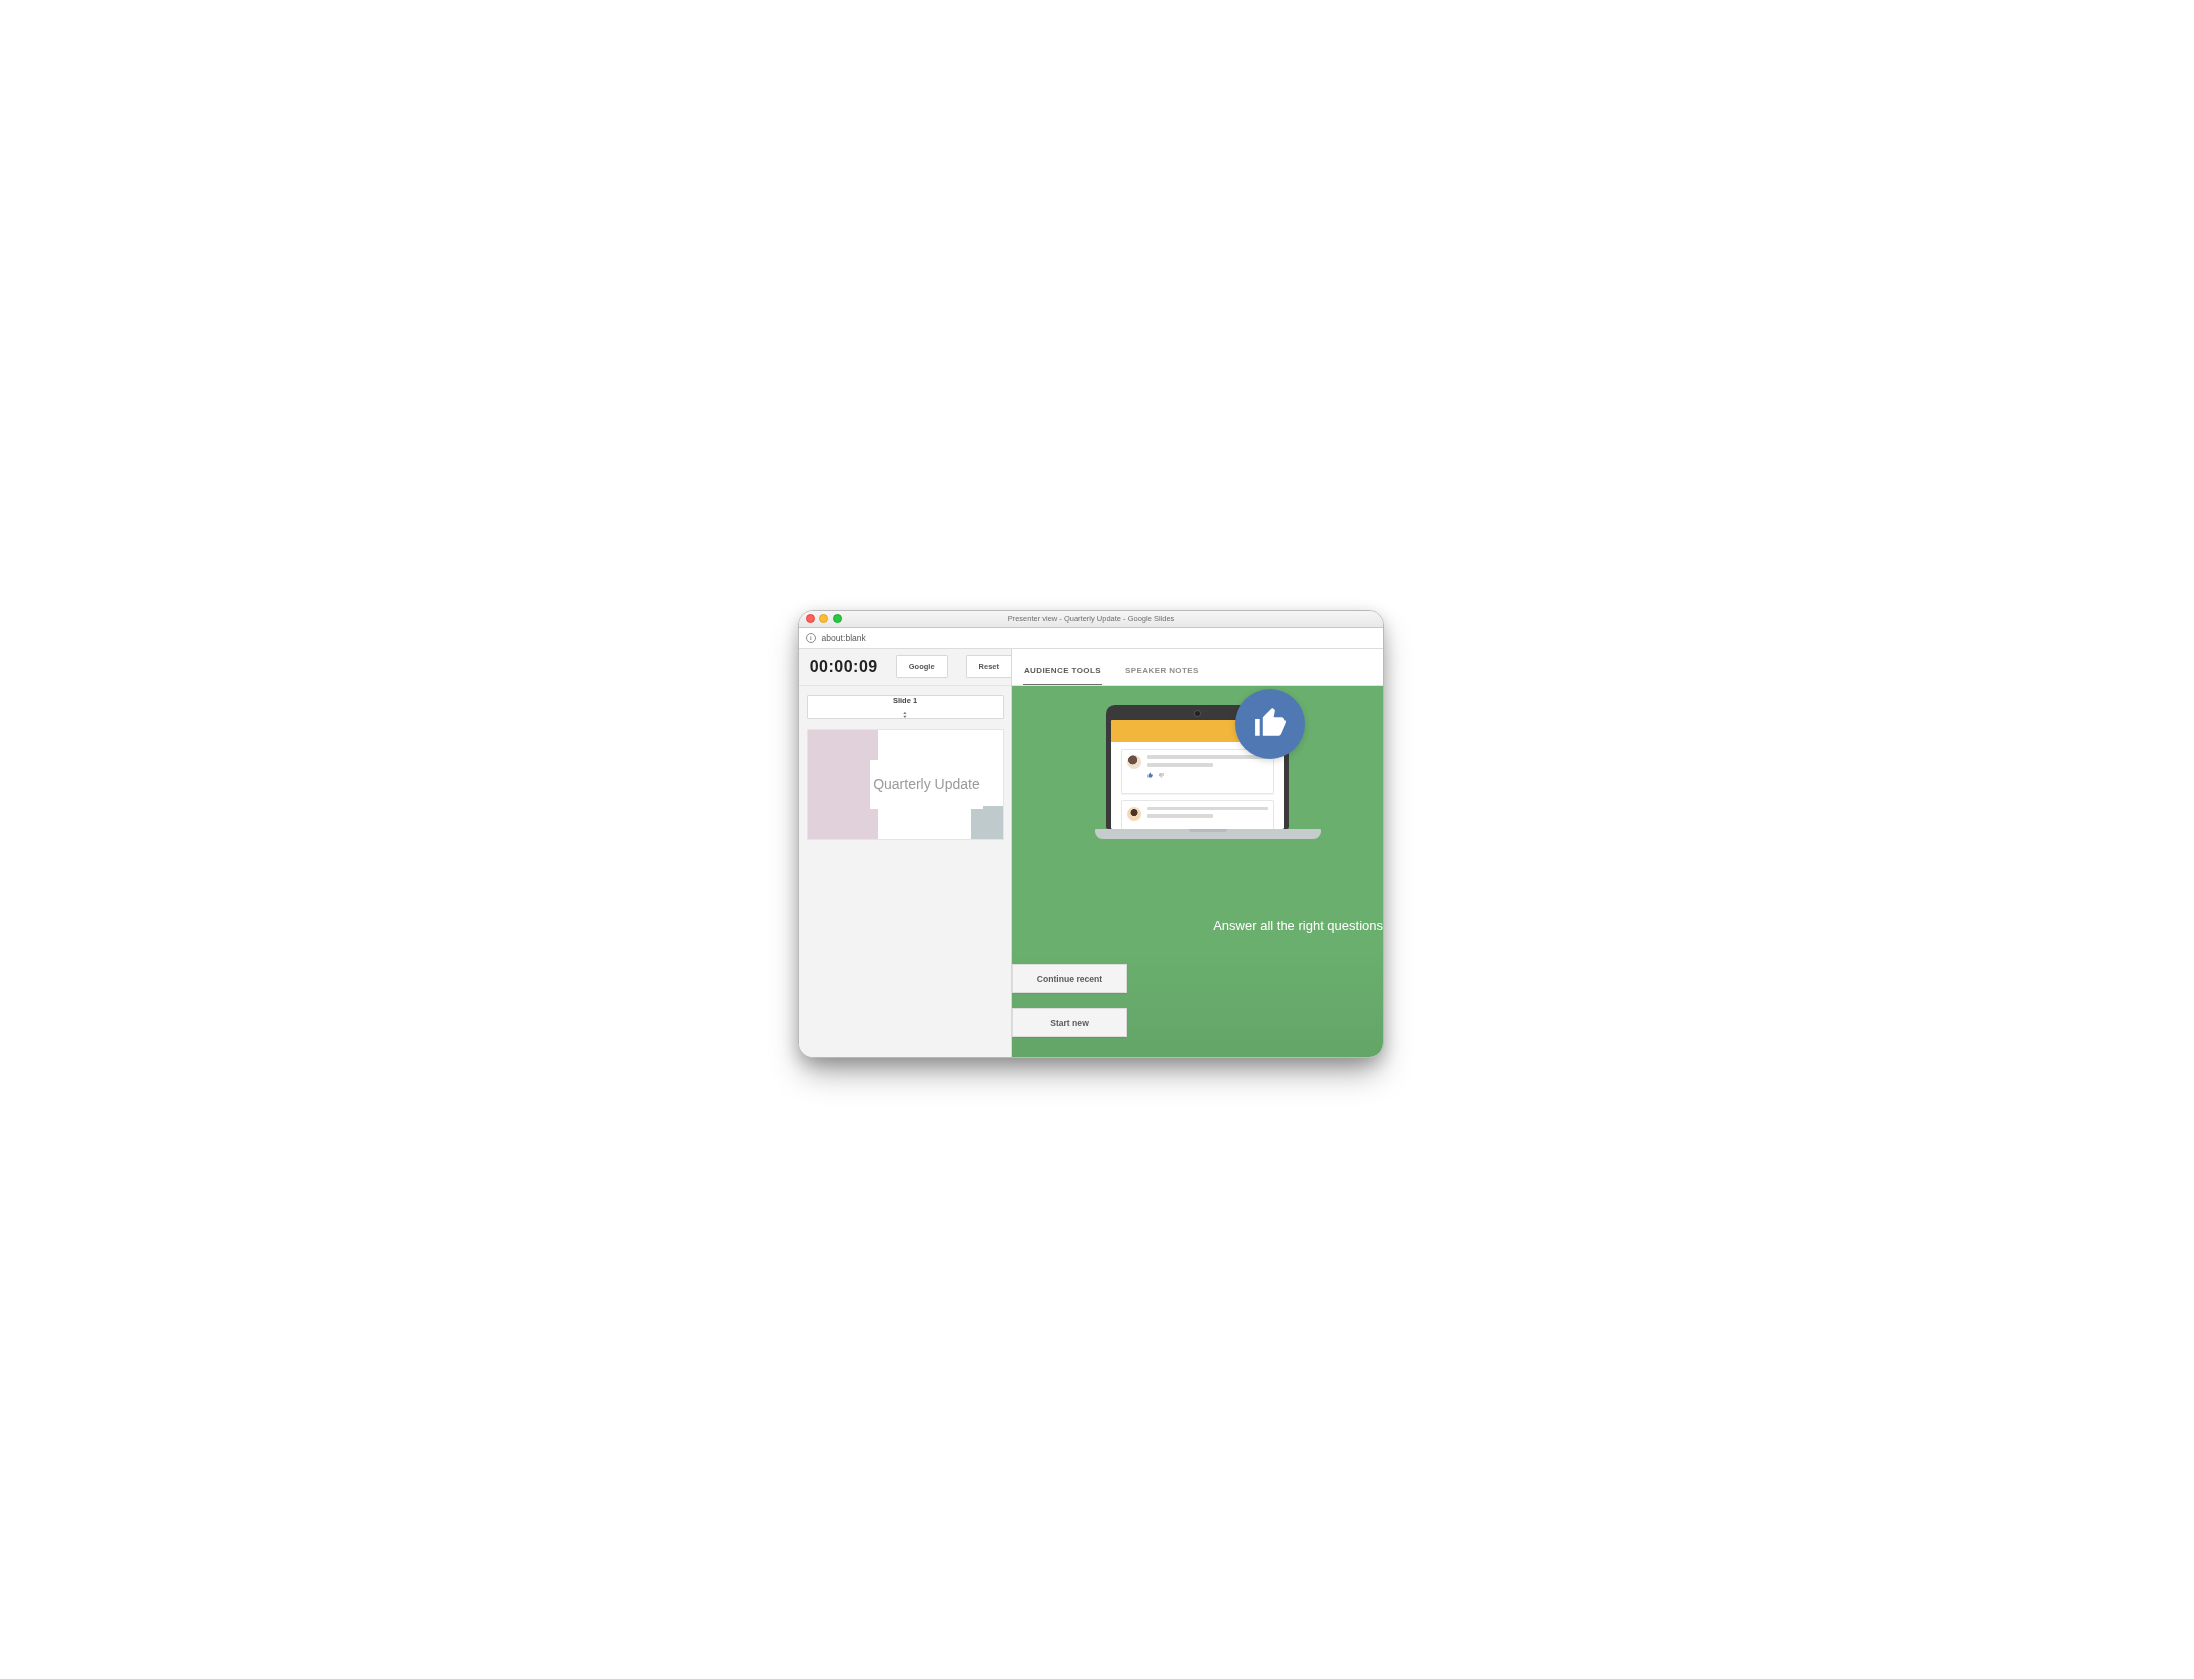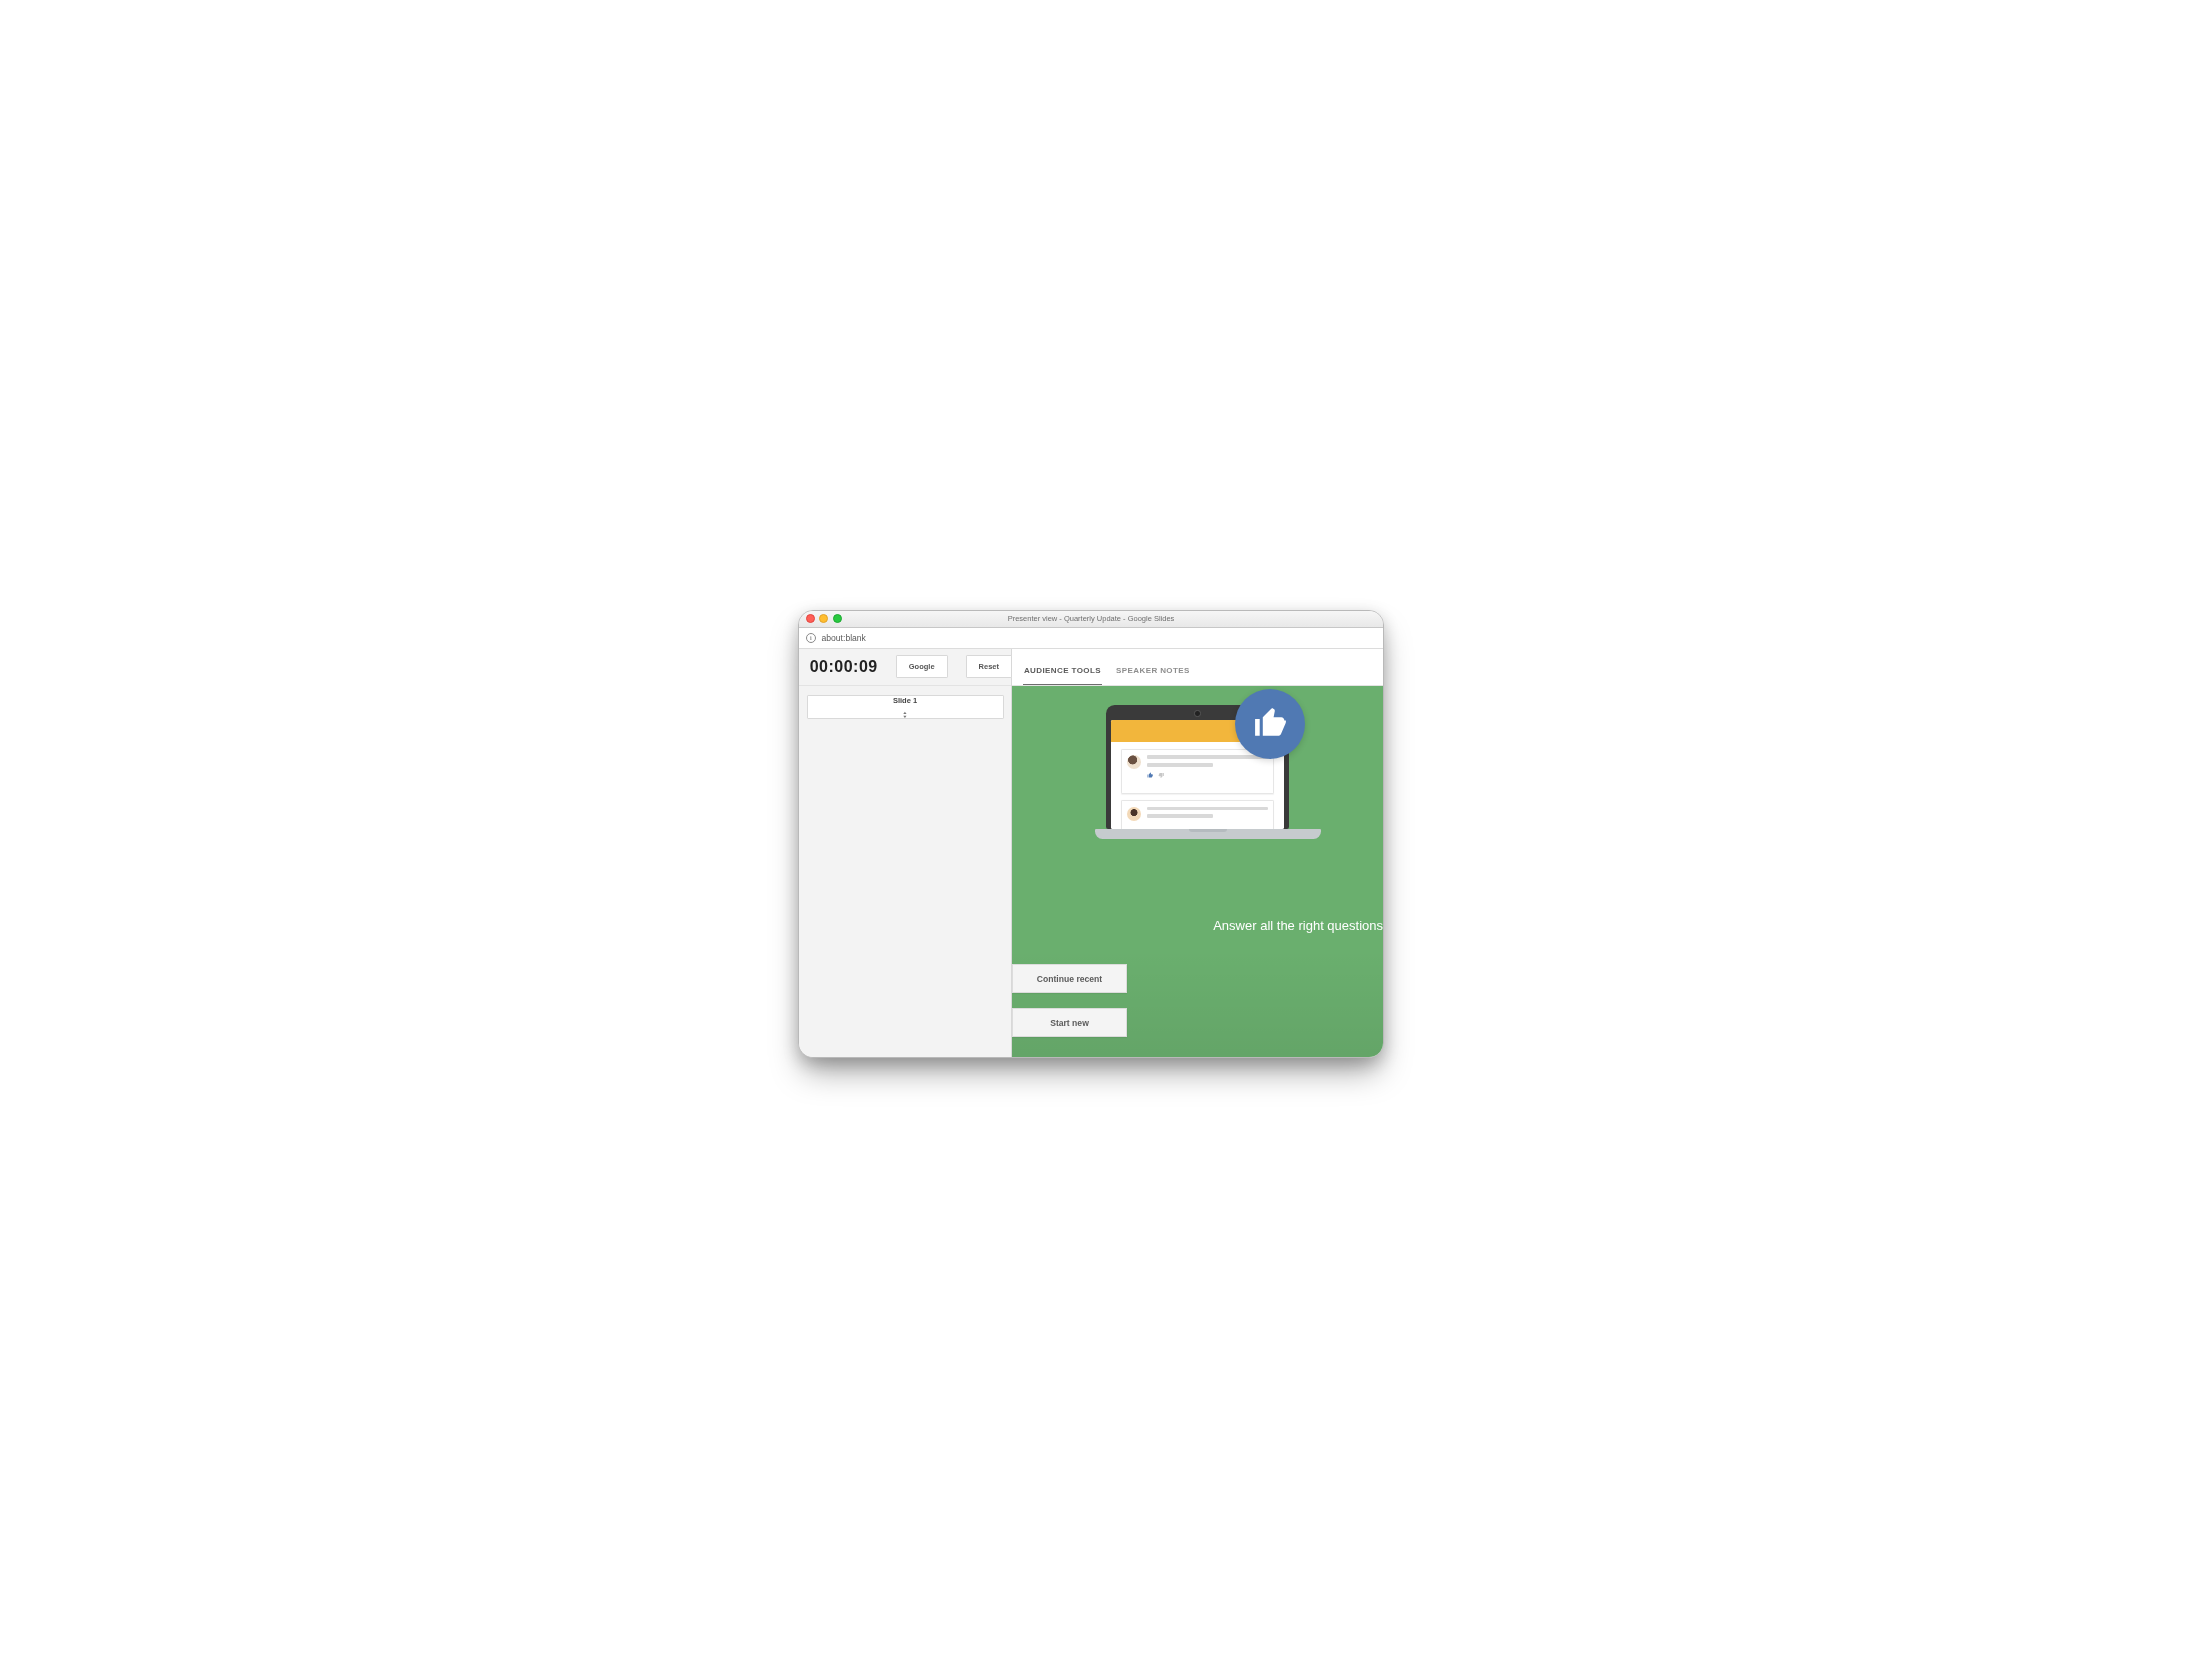--- a/index.html
+++ b/index.html
@@ -22,21 +22,21 @@
   .btn{height:20.5px;padding:0 12px;background:#fff;border:0.5px solid #d8d8d8;color:#555;font-size:7.5px;font-weight:700;border-radius:1.1px;display:flex;align-items:center;justify-content:center;}
   .slidesel{margin:9.7px 7.5px 0 7.5px;height:21.6px;background:#fff;border:0.5px solid #d9d9d9;border-radius:1.1px;display:flex;align-items:center;justify-content:space-between;padding:0 6.5px;color:#444;font-size:7.5px;font-weight:700;flex-direction:column;}
   .spin{display:flex;flex-direction:column;line-height:3.2px;color:#777;}
   .spin span{font-size:5.4px;transform:scaleY(0.7);}
   .thumbwrap{margin:9.7px 7.5px 0 7.5px;background:#fff;border:0.5px solid #e4e4e4;padding:0;}
   .thumb{width:100%;aspect-ratio:16/9;position:relative;overflow:hidden;background:#fff;}
   .pinkblk{position:absolute;left:0;top:0;width:36%;height:100%;background:#e1d1da;}
   .blueblk{position:absolute;right:0;bottom:0;width:16%;height:30%;background:#becacb;}
   .titlebox{position:absolute;left:32%;top:28%;width:58%;height:44%;background:#fff;display:flex;align-items:center;justify-content:center;text-align:center;color:#9b9b9b;font-size:14px;line-height:1.25;}
   .right{flex:1;background:#fff;display:flex;flex-direction:column;min-width:0;}
-  .tabs{height:36px;border-bottom:0.5px solid #e3e3e3;display:flex;align-items:flex-end;padding:0 10.8px;gap:13px;}
+  .tabs{height:36px;border-bottom:0.5px solid #e3e3e3;display:flex;align-items:flex-end;padding:0 10.8px;gap:22px;}
   .tab{padding:0 1.1px 8.6px 1.1px;color:#8e8e8e;font-size:8px;font-weight:700;letter-spacing:0.4px;border-bottom:1.6px solid transparent;}
   .tab.active{color:#5a5a5a;border-bottom-color:#6d6d6d;}
   .panel{flex:1;background:#6aaf6e;position:relative;overflow:hidden;}
   .panel::after{content:"";position:absolute;left:0;right:0;bottom:0;height:108px;background:linear-gradient(to top, rgba(0,0,0,0.06), transparent);}
   .illus{position:absolute;left:50%;top:19.4px;transform:translateX(-50%);width:226px;}
   .laptop{position:relative;width:205px;margin:0 auto;}
   .lapbody{width:183px;height:124px;background:#3a3a3a;border-radius:8.6px 8.6px 2.2px 2.2px;margin:0 auto;padding:5.4px;box-sizing:border-box;}
   .cam{width:4.3px;height:4.3px;border-radius:50%;background:#222;margin:0 auto 3.2px auto;border:0.5px solid #555;}
   .screen{width:100%;height:109px;background:#fff;border-radius:1.6px;overflow:hidden;}
   .schead{height:22.6px;background:#f2b63c;}
@@ -88,20 +88,27 @@
         </div>
 
         <div class="slidesel">
           <span>Slide 1</span>
           <div class="spin">
             <span>▲</span>
               <span>▼</span>
           </div>
         </div>
 
+        <div class="thumbwrap">
+          <div class="thumb">
+            <div class="pinkblk"></div>
+            <div class="blueblk"></div>
+            <div class="titlebox">Quarterly Update</div>
+          </div>
+        </div>
       </div>
 
       <div class="right">
         <div class="tabs">
           <div class="tab active">AUDIENCE TOOLS</div>
           <div class="tab">SPEAKER NOTES</div>
         </div>
 
         <div class="panel">
           <div class="illus">

